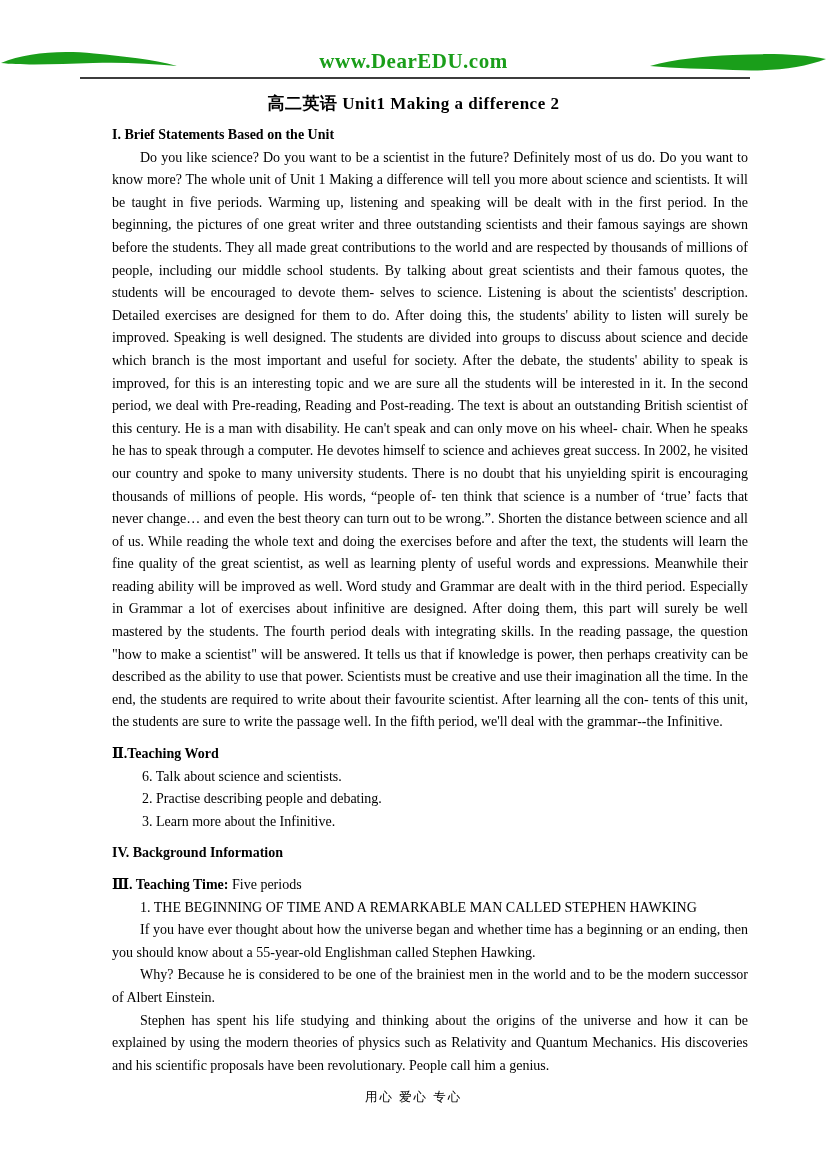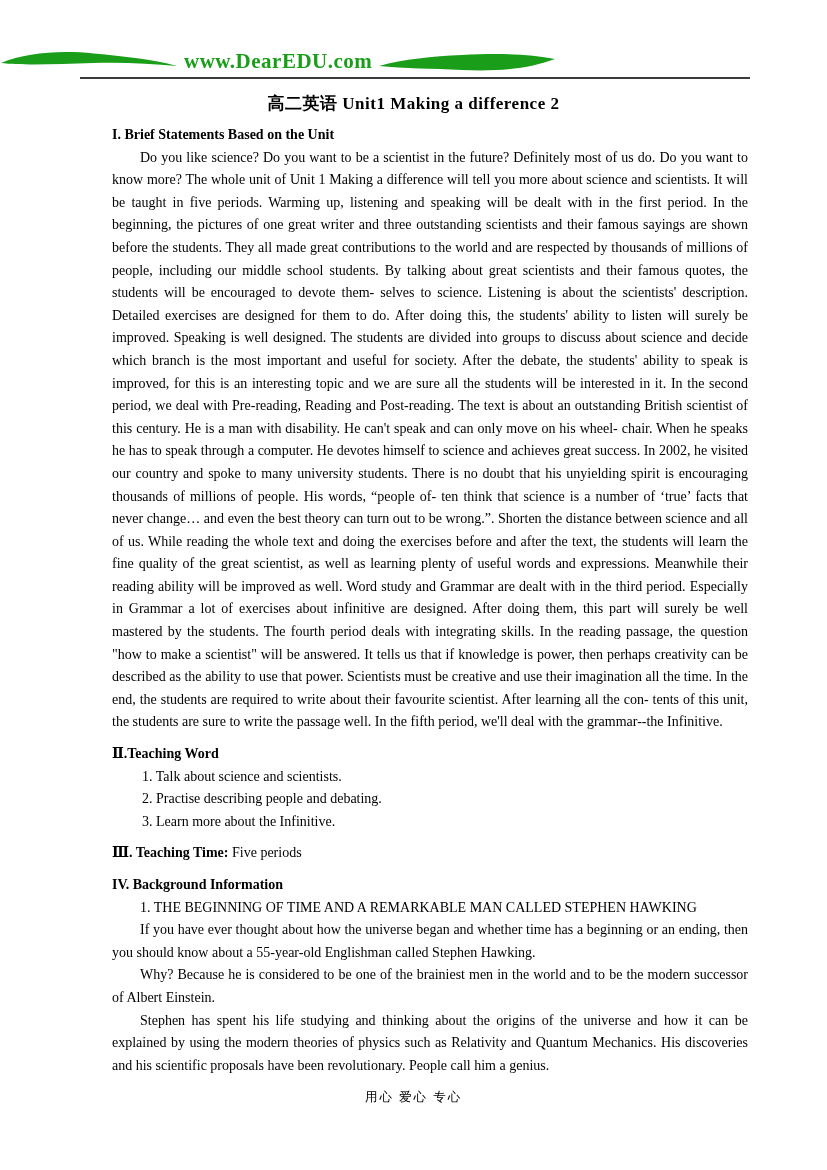--- a/index.html
+++ b/index.html
@@ -12,21 +12,21 @@
     background: #ffffff;
     font-family: "Liberation Serif", "DejaVu Serif", serif;
     color: #000000;
     overflow: hidden;
   }
   
   .header { padding-top: 46px; }
   .logo-row {
     display: flex;
     align-items: center;
-    justify-content: flex-start;
+    justify-content: space-between;
     gap: 6px;
     height: 30px;
   }
   .swoosh { width: 178px; height: 24px; display: block; }
   .logo-text {
     font-weight: bold;
     font-size: 21px;
     line-height: 24px;
     letter-spacing: 0.5px;
     white-space: nowrap;
@@ -92,27 +92,27 @@
   </div>
 
   <h1 class="doc-title">高二英语  Unit1  Making  a  difference  2</h1>
 
   <div class="content">
 
     <h2 class="sec-heading">I. Brief Statements Based on the Unit</h2>
     <p class="body">Do you like science? Do you want to be a scientist in the future? Definitely most of us do. Do you want to know more? The whole unit of Unit 1 Making a difference will tell you more about science and scientists. It will be taught in five periods. Warming up, listening and speaking will be dealt with in the first period. In the beginning, the pictures of one great writer and three outstanding scientists and their famous sayings are shown before the students. They all made great contributions to the world and are respected by thousands of millions of people, including our middle school students. By talking about great scientists and their famous quotes, the students will be encouraged to devote them- selves to science. Listening is about the scientists' description. Detailed exercises are designed for them to do. After doing this, the students' ability to listen will surely be improved.  Speaking is well designed. The students are divided into groups to discuss about science and decide which branch is the most important and useful for society. After the debate, the students' ability to speak is improved, for this is an interesting topic and we are sure all the students will be interested in it. In the second period, we deal with Pre-reading, Reading and Post-reading. The text is about an outstanding British scientist of this century. He is a man with disability.  He can't speak and can only move on his wheel- chair. When he speaks he has to speak through a computer. He devotes himself to science and achieves great success. In 2002, he visited our country and spoke to many university students. There is no doubt that his unyielding spirit is encouraging thousands of millions of people. His words, “people of- ten think that science is a number of ‘true’ facts that never change… and even the best theory can turn out to be wrong.”. Shorten the distance between science and all of us. While reading the whole text and doing the exercises before and after the text, the students will learn the fine quality of the great scientist, as well as learning plenty of useful words and expressions. Meanwhile their reading ability will be improved as well. Word study and Grammar are dealt with in the third period. Especially in Grammar a lot of exercises about infinitive are designed. After doing them, this part will surely be well mastered by the students. The fourth period deals with integrating skills. In the reading passage, the question "how to make a scientist" will be answered. It tells us that if knowledge is power, then perhaps creativity can be described as the ability to use that power. Scientists must be creative and use their imagination all the time. In the end, the students are required to write about their favourite scientist. After learning all the con- tents of this unit, the students are sure to write the passage well. In the fifth period, we'll deal with the grammar--the Infinitive.</p>
 
     <h2 class="sec-heading">Ⅱ.Teaching Word</h2>
-    <p class="goal">1. Talk about science and scientists.</p>
+    <p class="goal">6. Talk about science and scientists.</p>
     <p class="goal">2. Practise describing people and debating.</p>
     <p class="goal">3. Learn more about the Infinitive.</p>
 
+    <h2 class="sec-heading">IV. Background Information</h2>
+
     <h2 class="sec-heading"><span>Ⅲ. Teaching Time:</span><span class="normal"> Five periods</span></h2>
-
-    <h2 class="sec-heading">IV. Background Information</h2>
     <p class="body">1. THE BEGINNING OF TIME AND A REMARKABLE MAN CALLED STEPHEN HAWKING</p>
     <p class="body">If you have ever thought about how the universe began and whether time has a beginning or an ending, then you should know about a 55-year-old Englishman called Stephen Hawking.</p>
     <p class="body">Why? Because he is considered to be one of the brainiest men in the world and to be the modern successor of Albert Einstein.</p>
     <p class="body">Stephen has spent his life studying and thinking about the origins of the universe and how it can be explained by using the modern theories of physics such as Relativity and Quantum Mechanics. His discoveries and his scientific proposals have been revolutionary. People call him a genius.</p>
 
   </div>
 
   <div class="footer">
     <span>用心  爱心  专心</span>
   </div>

